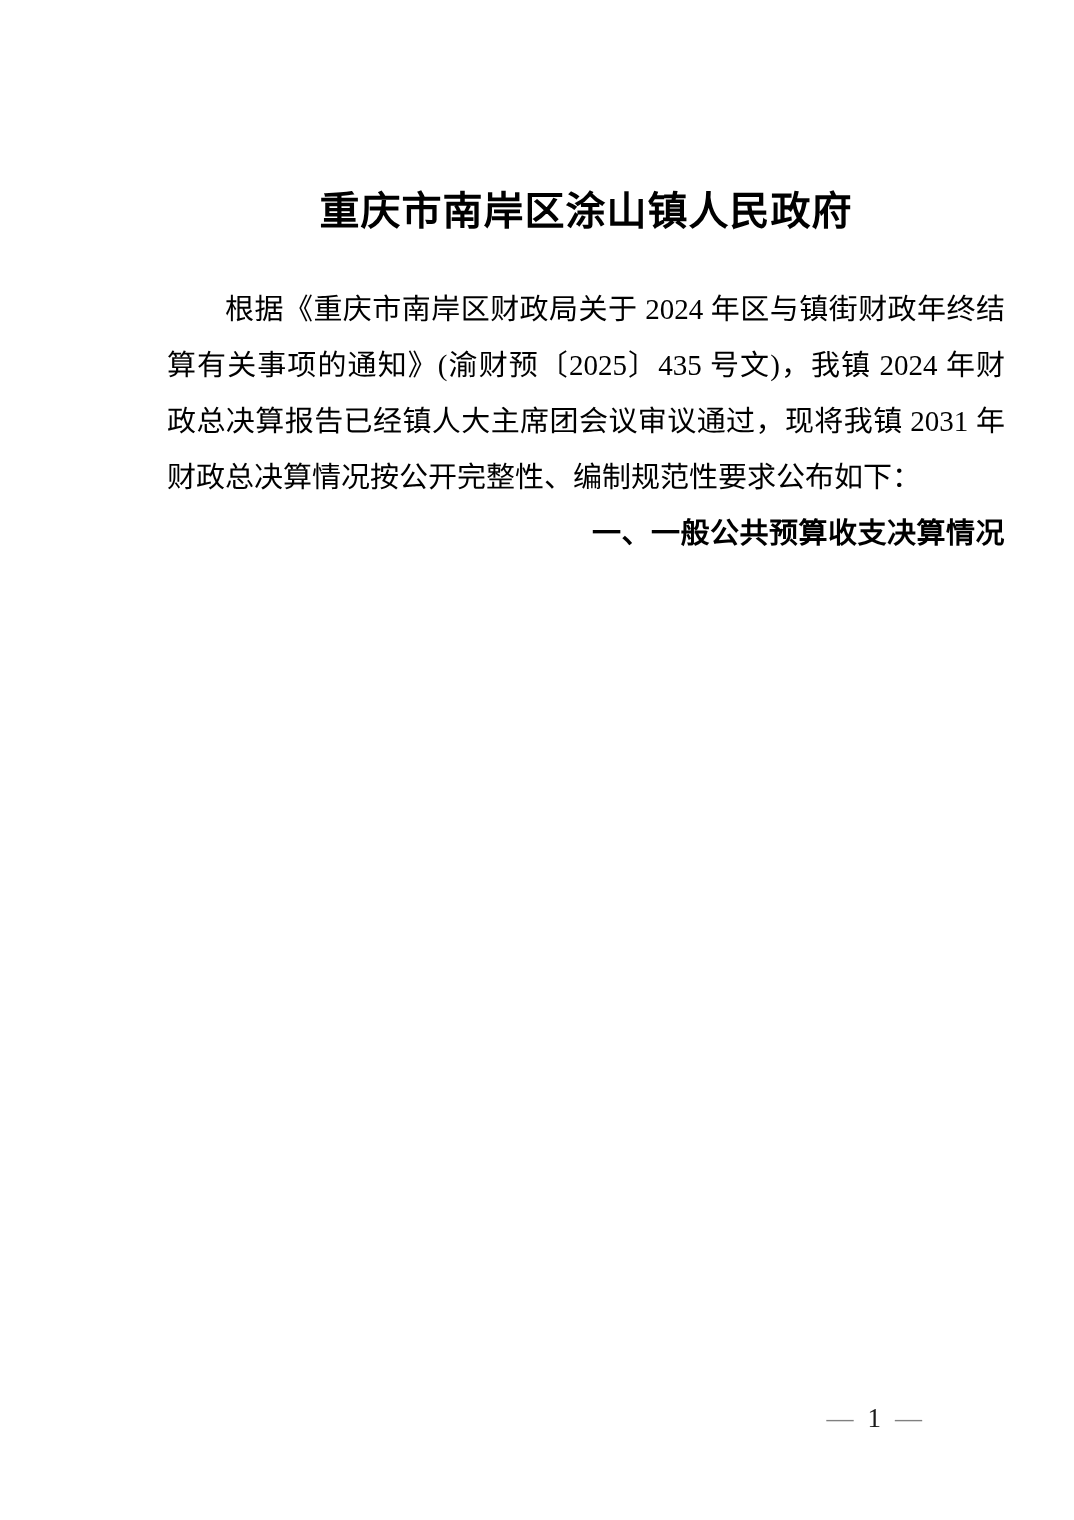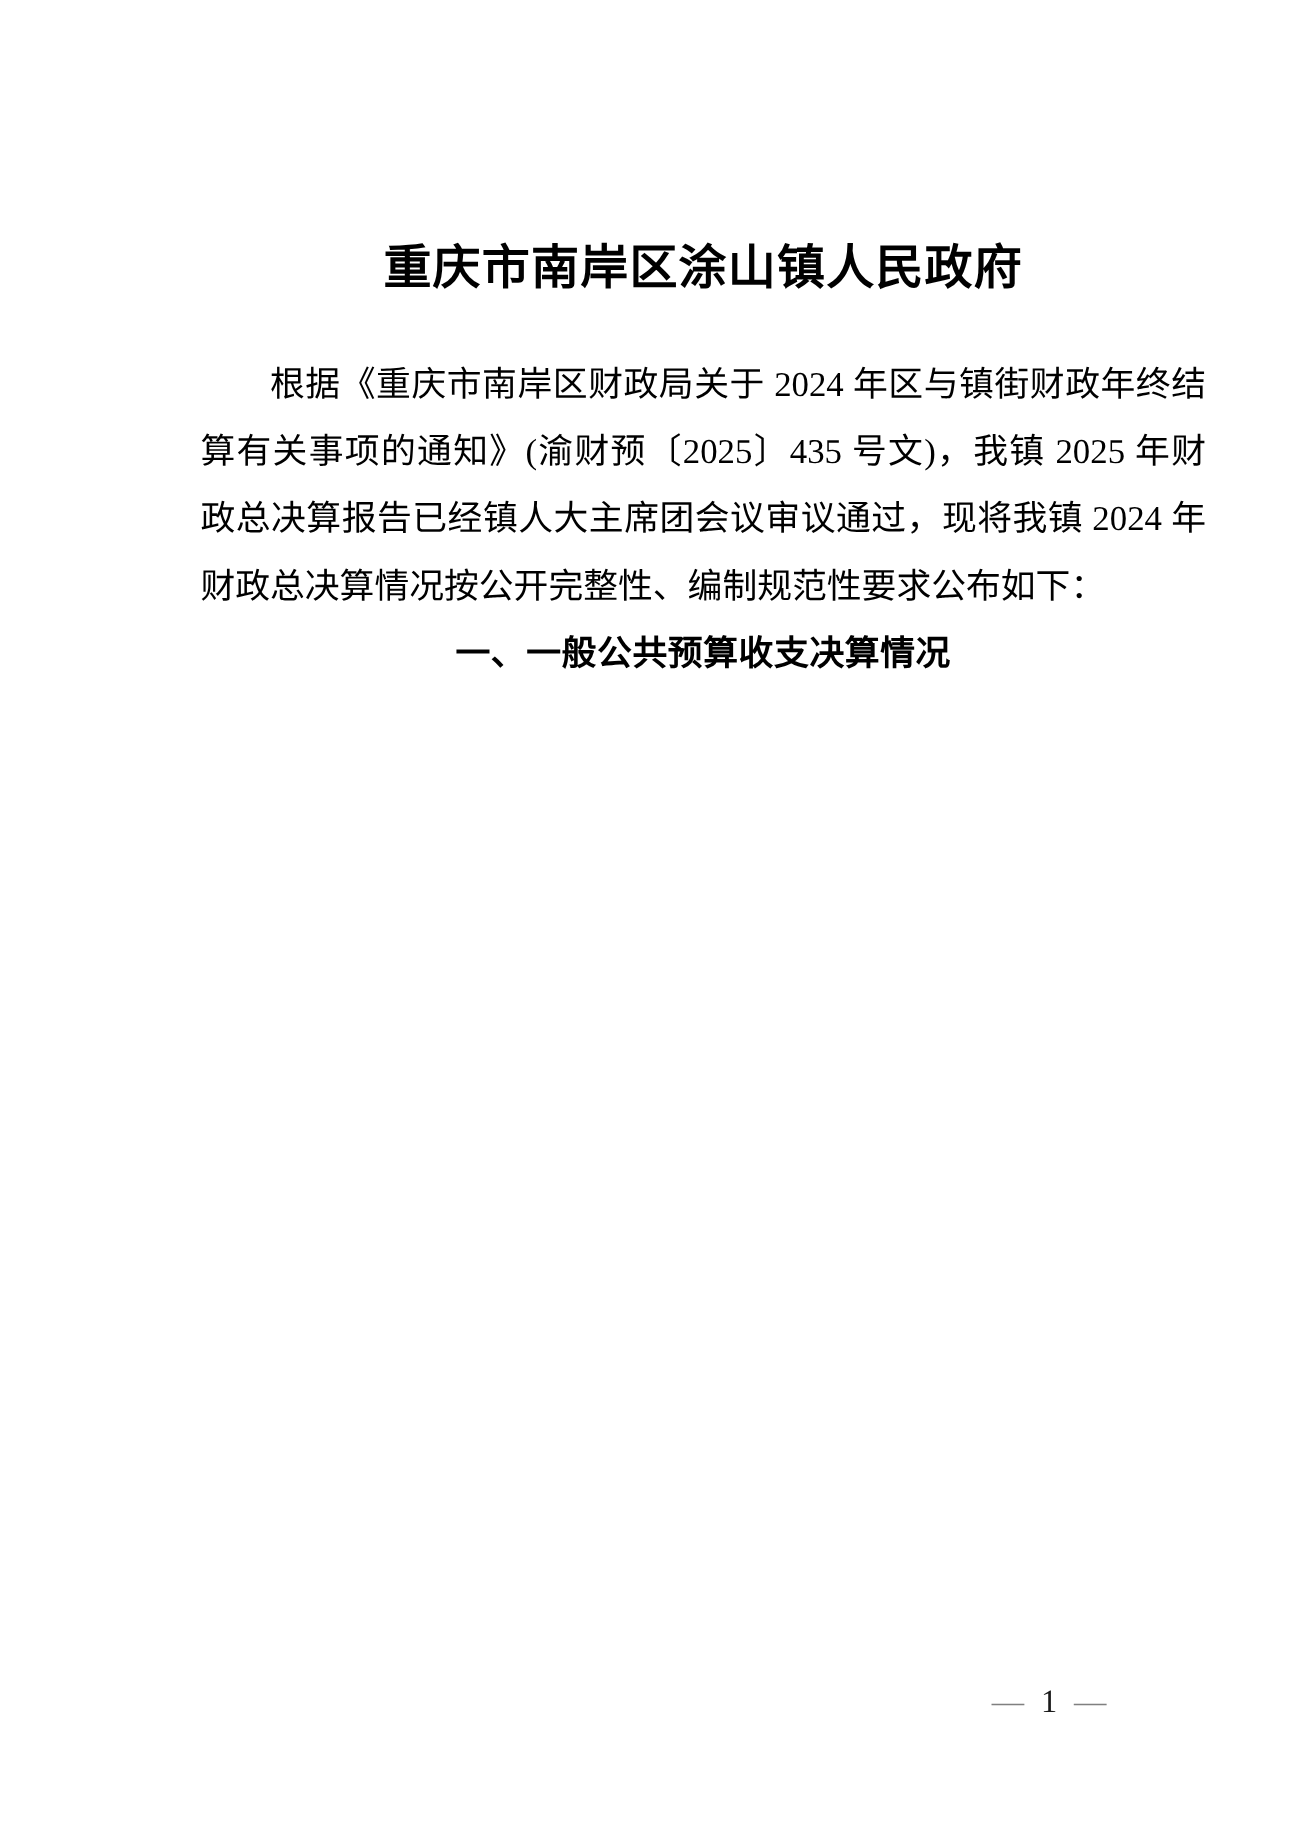--- a/index.html
+++ b/index.html
@@ -15,21 +15,20 @@
     width: 1074px;
     height: 1520px;
     margin: 0 auto;
     background: var(--page-bg);
     overflow: hidden;
     font-family: "Liberation Serif", "DejaVu Serif", serif;
     color: var(--text-color);
   }
   .content {
     padding: 185px 69px 0 167px;
-    margin-top: 12px;
   }
   .doc-title {
     text-align: center;
     font-family: "Liberation Serif", "DejaVu Serif", serif;
     font-weight: 700;
     font-size: 40px;
     line-height: 54px;
     letter-spacing: 1px;
     margin-bottom: 42px;
   }
@@ -43,21 +42,21 @@
     text-align: justify;
     text-justify: inter-ideograph;
     text-indent: 2em;
     word-break: break-all;
   }
   .section-heading {
     font-family: "Liberation Sans", "DejaVu Sans", sans-serif;
     font-weight: 700;
     font-size: 29px;
     line-height: 56px;
-    text-align: center;
+    text-align: right;
     letter-spacing: 0.5px;
   }
   .page-footer {
     position: absolute;
     top: 1402px;
     right: 152px;
     font-size: 27px;
     line-height: 32px;
     white-space: nowrap;
     font-family: "Liberation Serif", "DejaVu Serif", serif;
@@ -74,21 +73,21 @@
 </head>
 <body>
 
 <div class="page">
   <div class="content">
 
     <h1 class="doc-title">
       <span class="title-line">重庆市南岸区涂山镇人民政府</span>
     </h1>
 
-    <p class="body-para">根据《重庆市南岸区财政局关于 2024 年区与镇街财政年终结算有关事项的通知》(渝财预〔2025〕435 号文)，我镇 2025 年财政总决算报告已经镇人大主席团会议审议通过，现将我镇 2024 年财政总决算情况按公开完整性、编制规范性要求公布如下：</p>
+    <p class="body-para">根据《重庆市南岸区财政局关于 2024 年区与镇街财政年终结算有关事项的通知》(渝财预〔2025〕435 号文)，我镇 2024 年财政总决算报告已经镇人大主席团会议审议通过，现将我镇 2031 年财政总决算情况按公开完整性、编制规范性要求公布如下：</p>
 
     <h2 class="section-heading">一、一般公共预算收支决算情况</h2>
 
 
 
 
   </div>
 
   <div class="page-footer">
     <span class="dash">—</span><span class="num">1</span><span class="dash">—</span>

